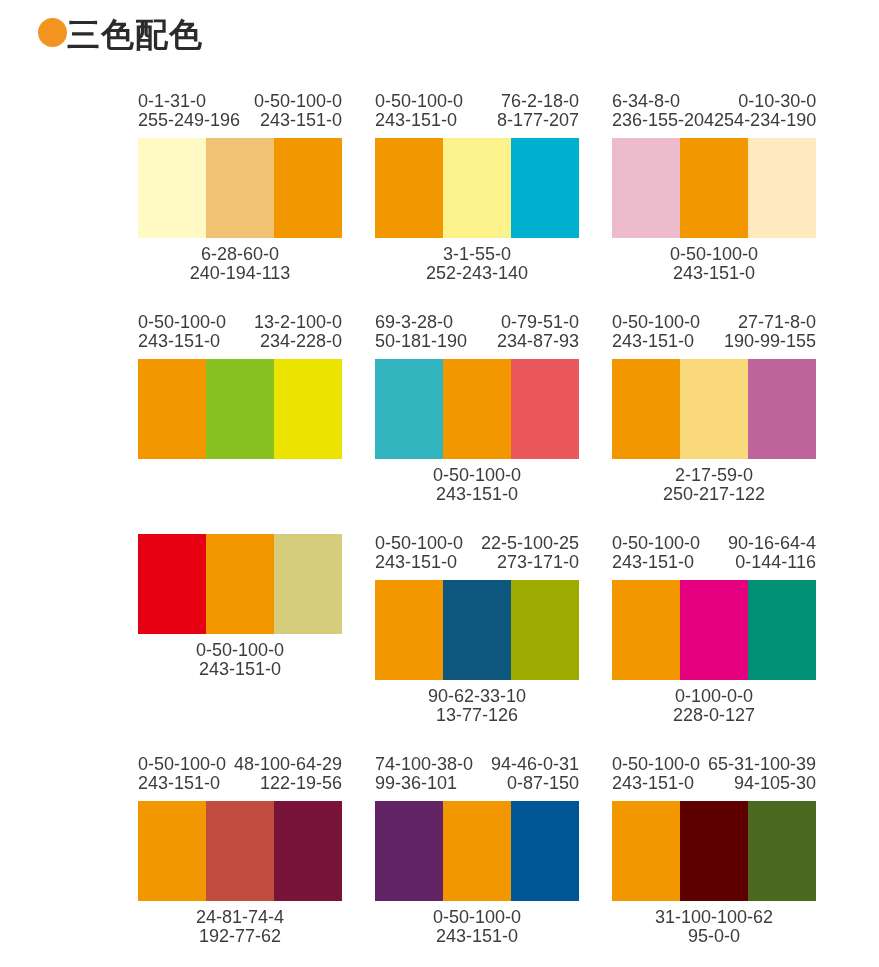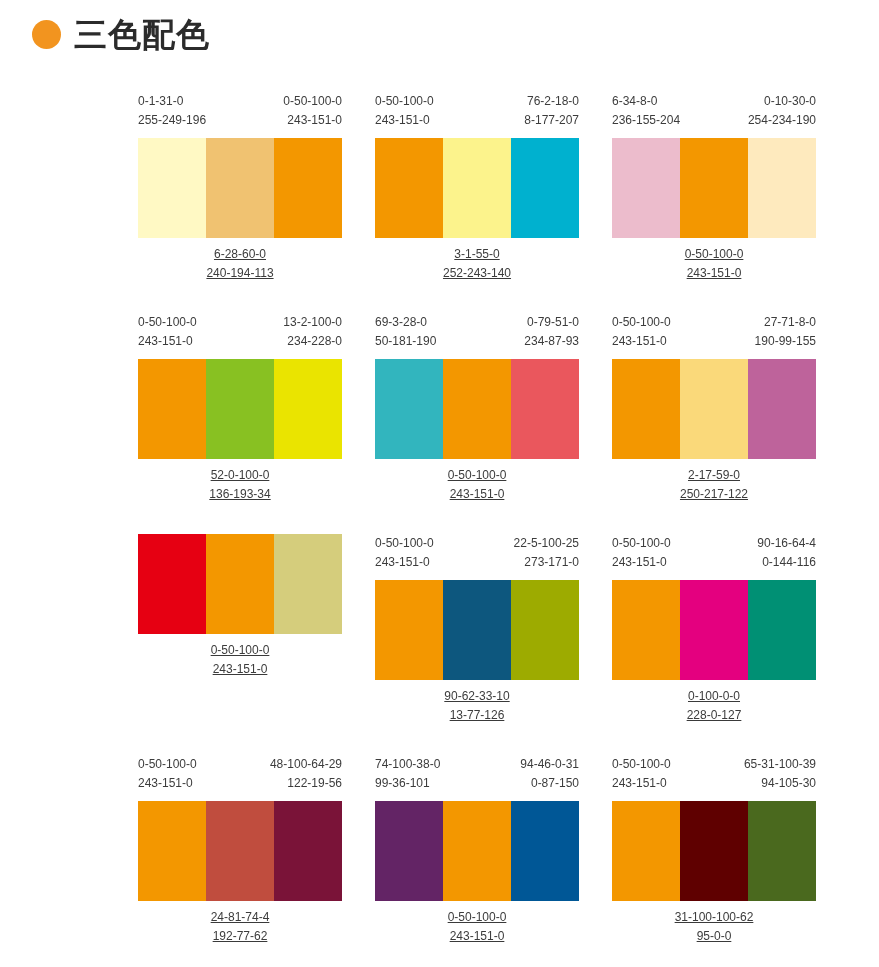--- a/index.html
+++ b/index.html
@@ -12,25 +12,24 @@
     height: 967px;
     font-family: "Liberation Sans", "DejaVu Sans", sans-serif;
     color: #3a3a3a;
     overflow: hidden;
     position: relative;
   }
 
   
   .header {
     position: absolute;
-    left: 32px;
+    left: 38px;
     top: 18px;
     display: flex;
-    align-items: center;
-    gap: 13px;
+    align-items: flex-start;
   }
   .header-dot {
     width: 29px;
     height: 29px;
     border-radius: 50%;
     background: #f2941f;
     flex: 0 0 auto;
   }
   .header-title {
     font-size: 33px;
@@ -59,21 +58,21 @@
   }
 
   .labels-top {
     display: flex;
     justify-content: space-between;
     align-items: flex-start;
     height: 40px;
     margin-bottom: 6px;
   }
   .label {
-    font-size: 12px;
+    font-size: 18px;
     line-height: 19px;
     color: #3c3c3c;
     white-space: nowrap;
   }
   .label.right { text-align: right; }
   .label.center { text-align: center; }
   .label .cmyk,
   .label .rgb { display: block; }
 
   .swatches {
@@ -83,21 +82,20 @@
   }
   .swatch {
     flex: 1 1 68px;
     height: 100%;
   }
 
   .labels-bottom {
     display: flex;
     justify-content: center;
     margin-top: 7px;
-    text-decoration: underline;
   }
   .labels-bottom .label { text-align: center; }
 </style>
 </head>
 <body>
 
 <div class="header">
   <span class="header-dot" style="background: rgb(242, 148, 31);"></span>
   <span class="header-title">三色配色</span>
 </div>
@@ -181,26 +179,20 @@
         <div class="label right">
           <span class="cmyk">13-2-100-0</span>
           <span class="rgb">234-228-0</span>
         </div>
       </div>
       <div class="swatches">
         <div class="swatch" style="background: rgb(243, 151, 0);"></div>
         <div class="swatch" style="background: rgb(136, 193, 34);"></div>
         <div class="swatch" style="background: rgb(234, 228, 0);"></div>
       </div>
-      <div class="labels-bottom">
-        <div class="label center">
-          <span class="cmyk">52-0-100-0</span>
-          <span class="rgb">136-193-34</span>
-        </div>
-      </div>
     </div>
     <div class="palette">
       <div class="labels-top">
         <div class="label left">
           <span class="cmyk">69-3-28-0</span>
           <span class="rgb">50-181-190</span>
         </div>
         <div class="label right">
           <span class="cmyk">0-79-51-0</span>
           <span class="rgb">234-87-93</span>

